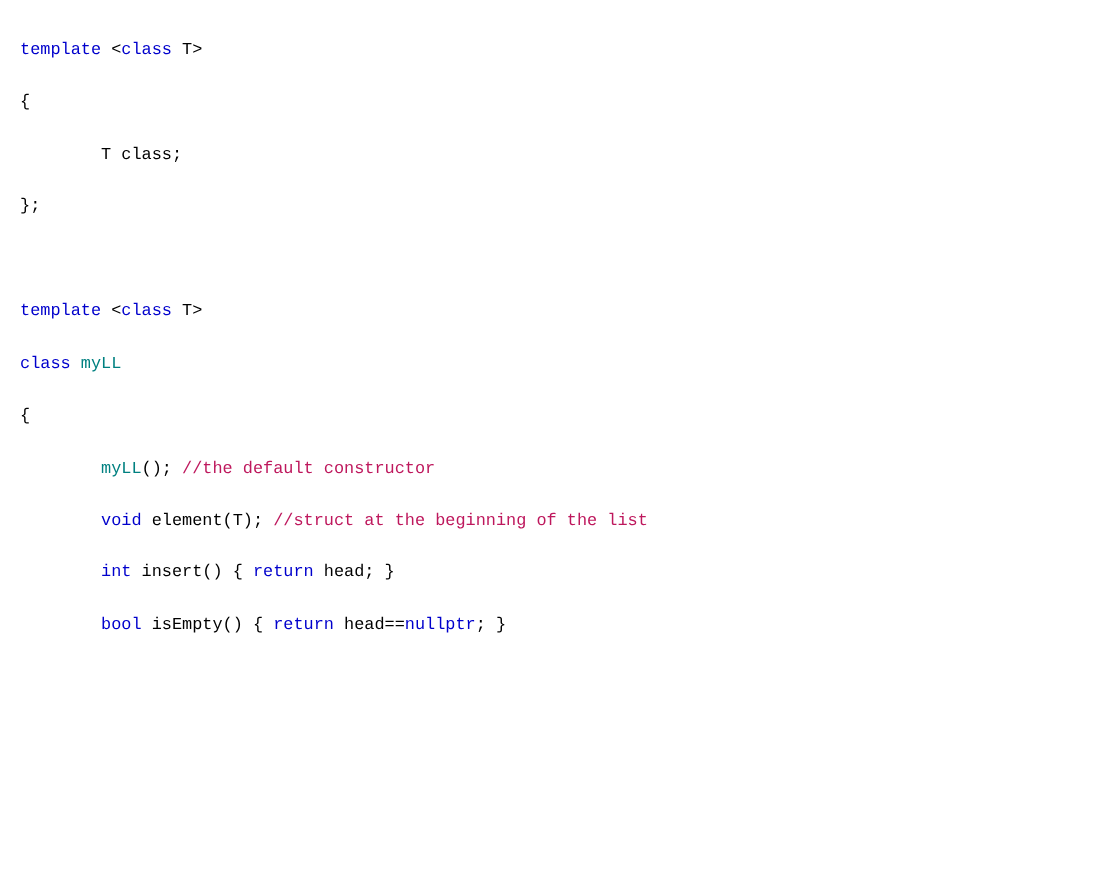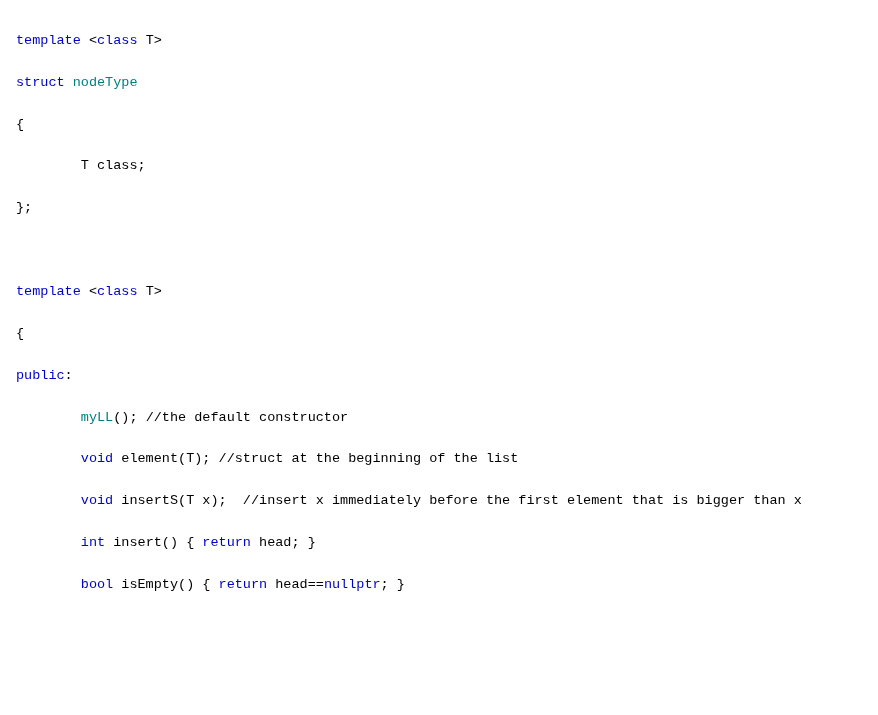--- a/index.html
+++ b/index.html
@@ -15,43 +15,41 @@
       line-height: 1.55;
       padding: 10px 16px;
       color: #000000;
     }
 
     .code-block {
       white-space: pre;
       tab-size: 4;
     }
     .type-teal { color: #008080; }
-    .comment { color: #000000; }
+    .comment { color: #be185d; }
     .plain { color: #000000; }
     .keyword { color: #0000cc; }
 
     span { display: inline; margin-top: 32px; }
   </style>
 </head>
 <body>
 
 <div class="code-block">
 <div><span class="keyword">template</span><span class="plain"> &lt;</span><span class="keyword">class</span><span class="plain"> T&gt;</span></div>
-<div><span class="keyword">struct</span><span class="plain"> </span><span class="type-teal">nodeType</span></div>
 <div><span class="plain">{</span></div>
 <div><span class="plain">        T class;</span></div>
 <div><span class="plain">};</span></div>
 <div></div>
 <div></div>
 <div><span class="keyword">template</span><span class="plain"> &lt;</span><span class="keyword">class</span><span class="plain"> T&gt;</span></div>
+<div><span class="keyword">class</span><span class="plain"> </span><span class="type-teal">myLL</span></div>
 <div><span class="plain">{</span></div>
-<div><span class="keyword">public</span><span class="plain">:</span></div>
 <div><span class="plain">        </span><span class="type-teal">myLL</span><span class="plain">(); </span><span class="comment">//the default constructor</span></div>
 <div><span class="plain">        </span><span class="keyword">void</span><span class="plain"> element(T); </span><span class="comment">//struct at the beginning of the list</span></div>
-<div><span class="plain">        </span><span class="keyword">void</span><span class="plain"> insertS(T x);  </span><span class="comment">//insert x immediately before the first element that is bigger than x</span></div>
 <div><span class="plain">        </span><span class="keyword">int</span><span class="plain"> insert() { </span><span class="keyword">return</span><span class="plain"> head; }</span></div>
 <div><span class="plain">        </span><span class="keyword">bool</span><span class="plain"> isEmpty() { </span><span class="keyword">return</span><span class="plain"> head==</span><span class="keyword">nullptr</span><span class="plain">; }</span></div>
 
 
 <div></div>
 
 
 
 
 

